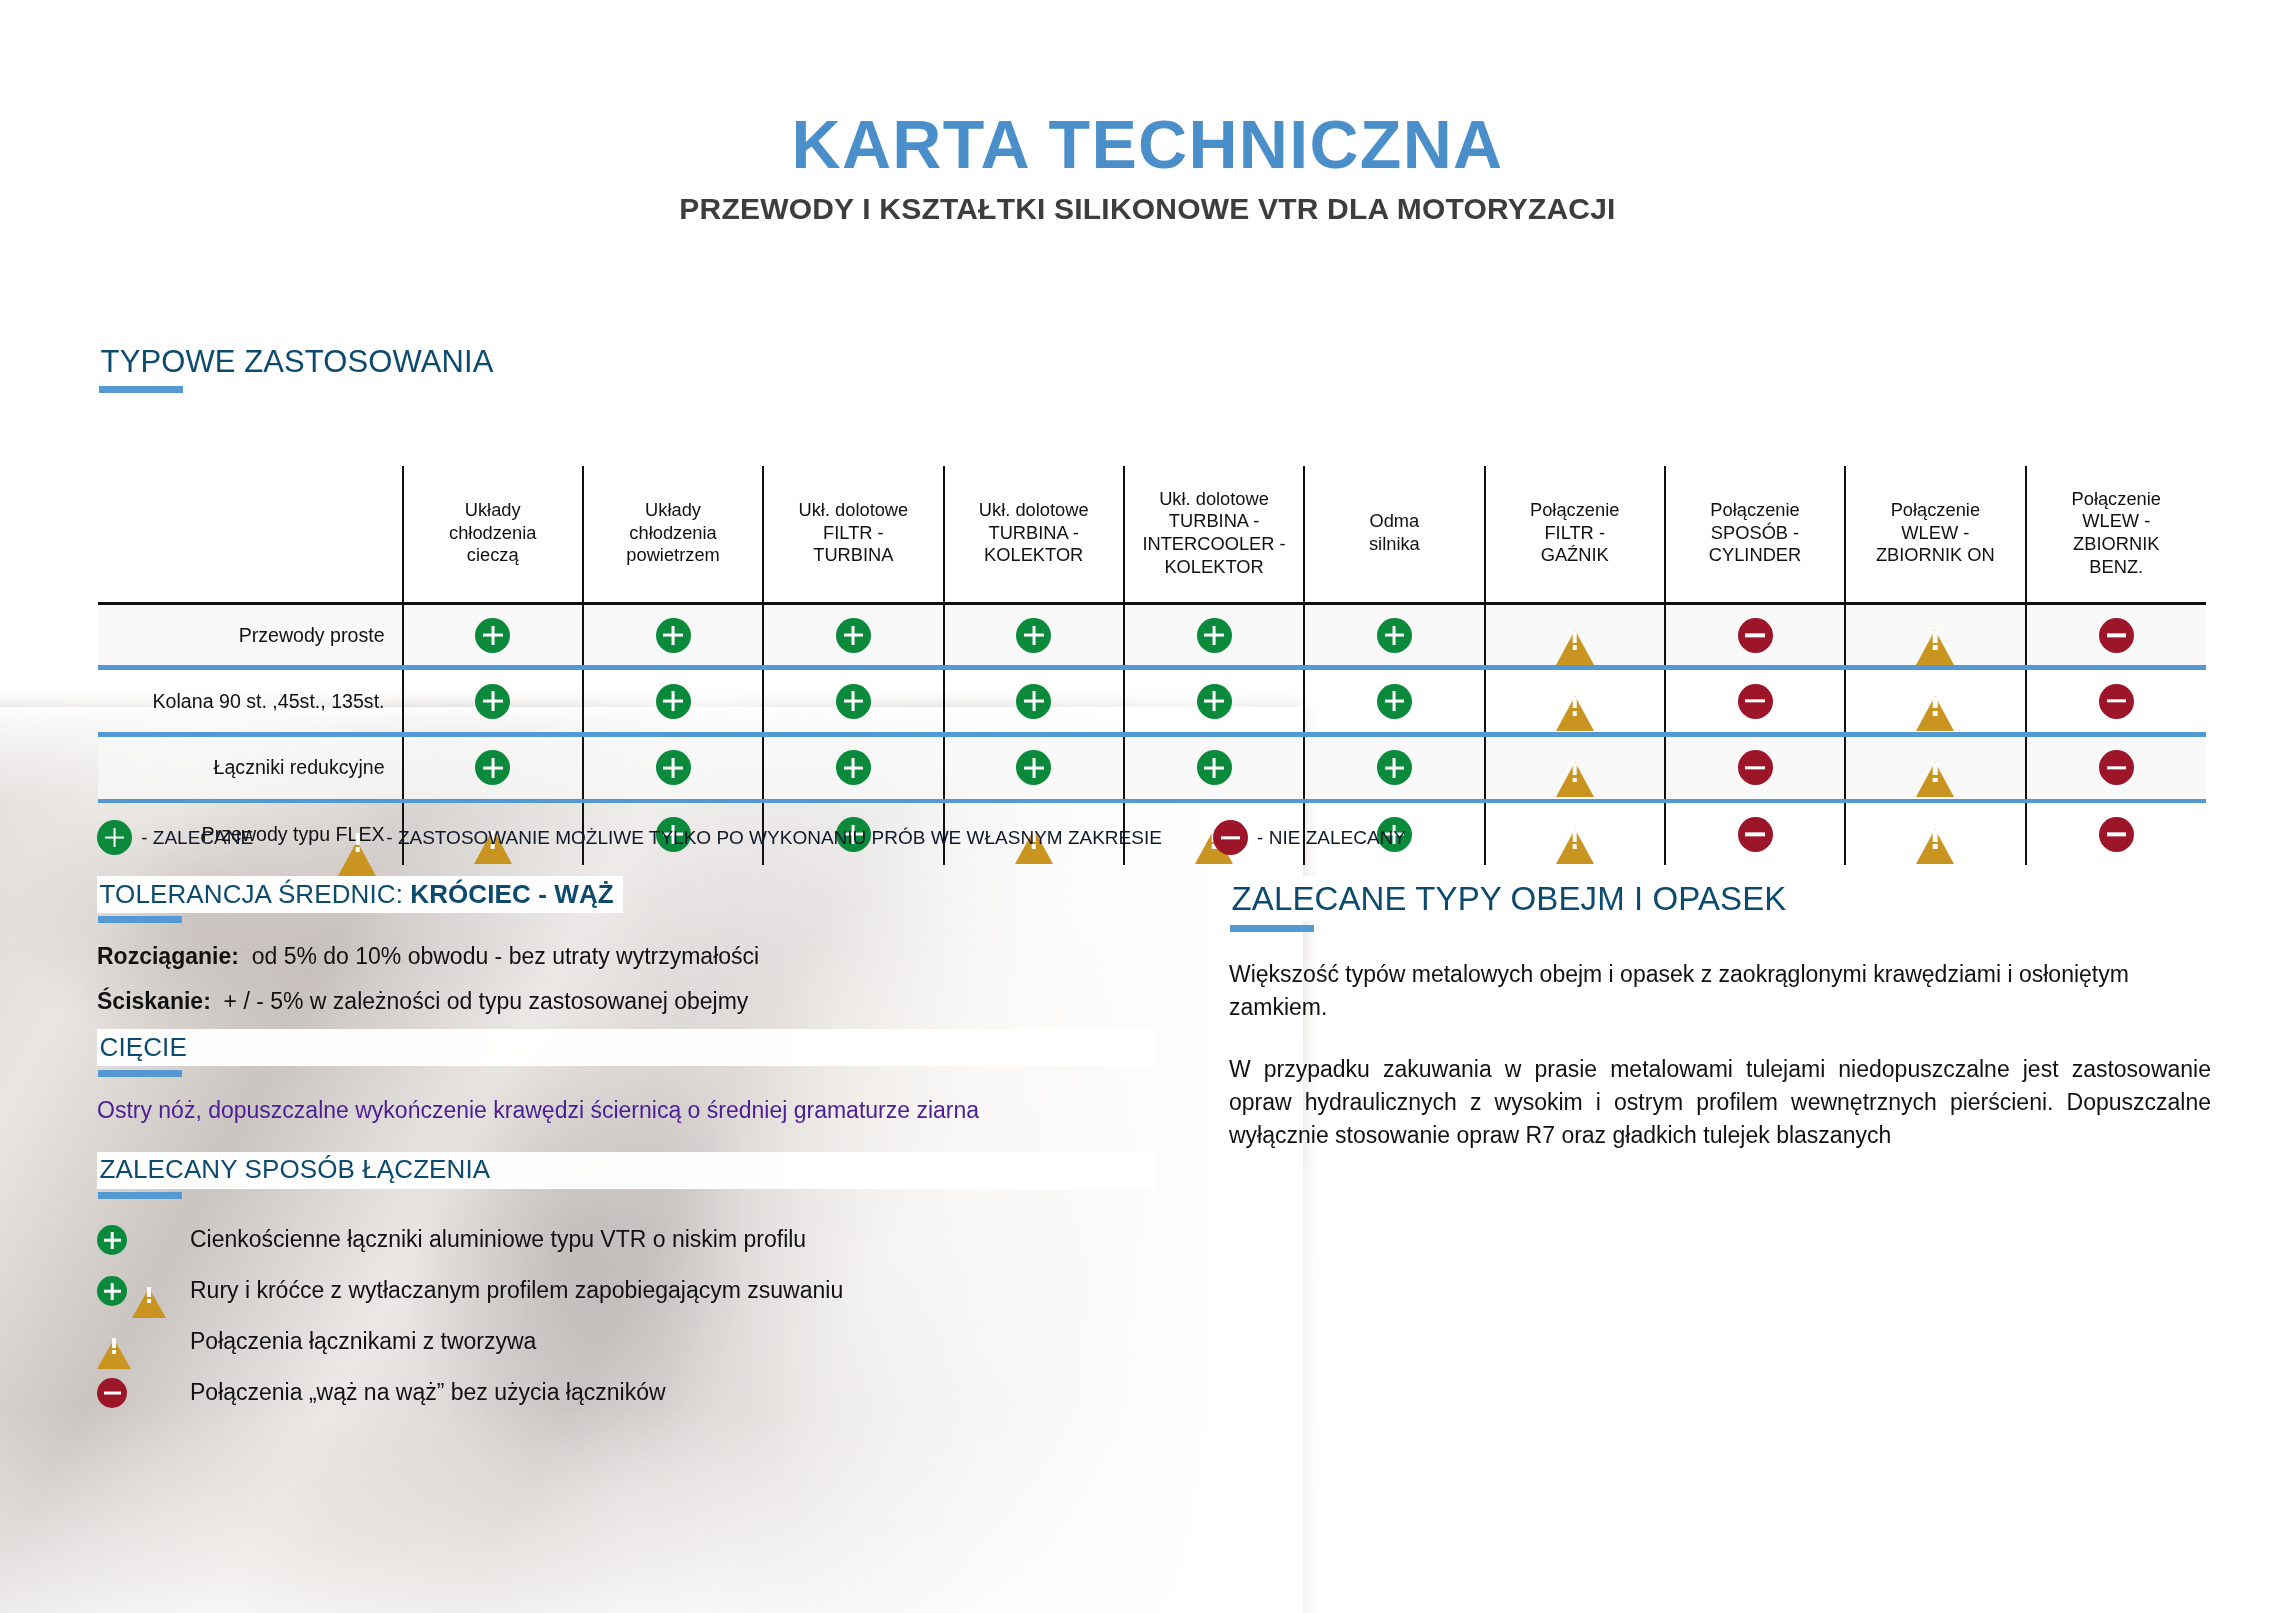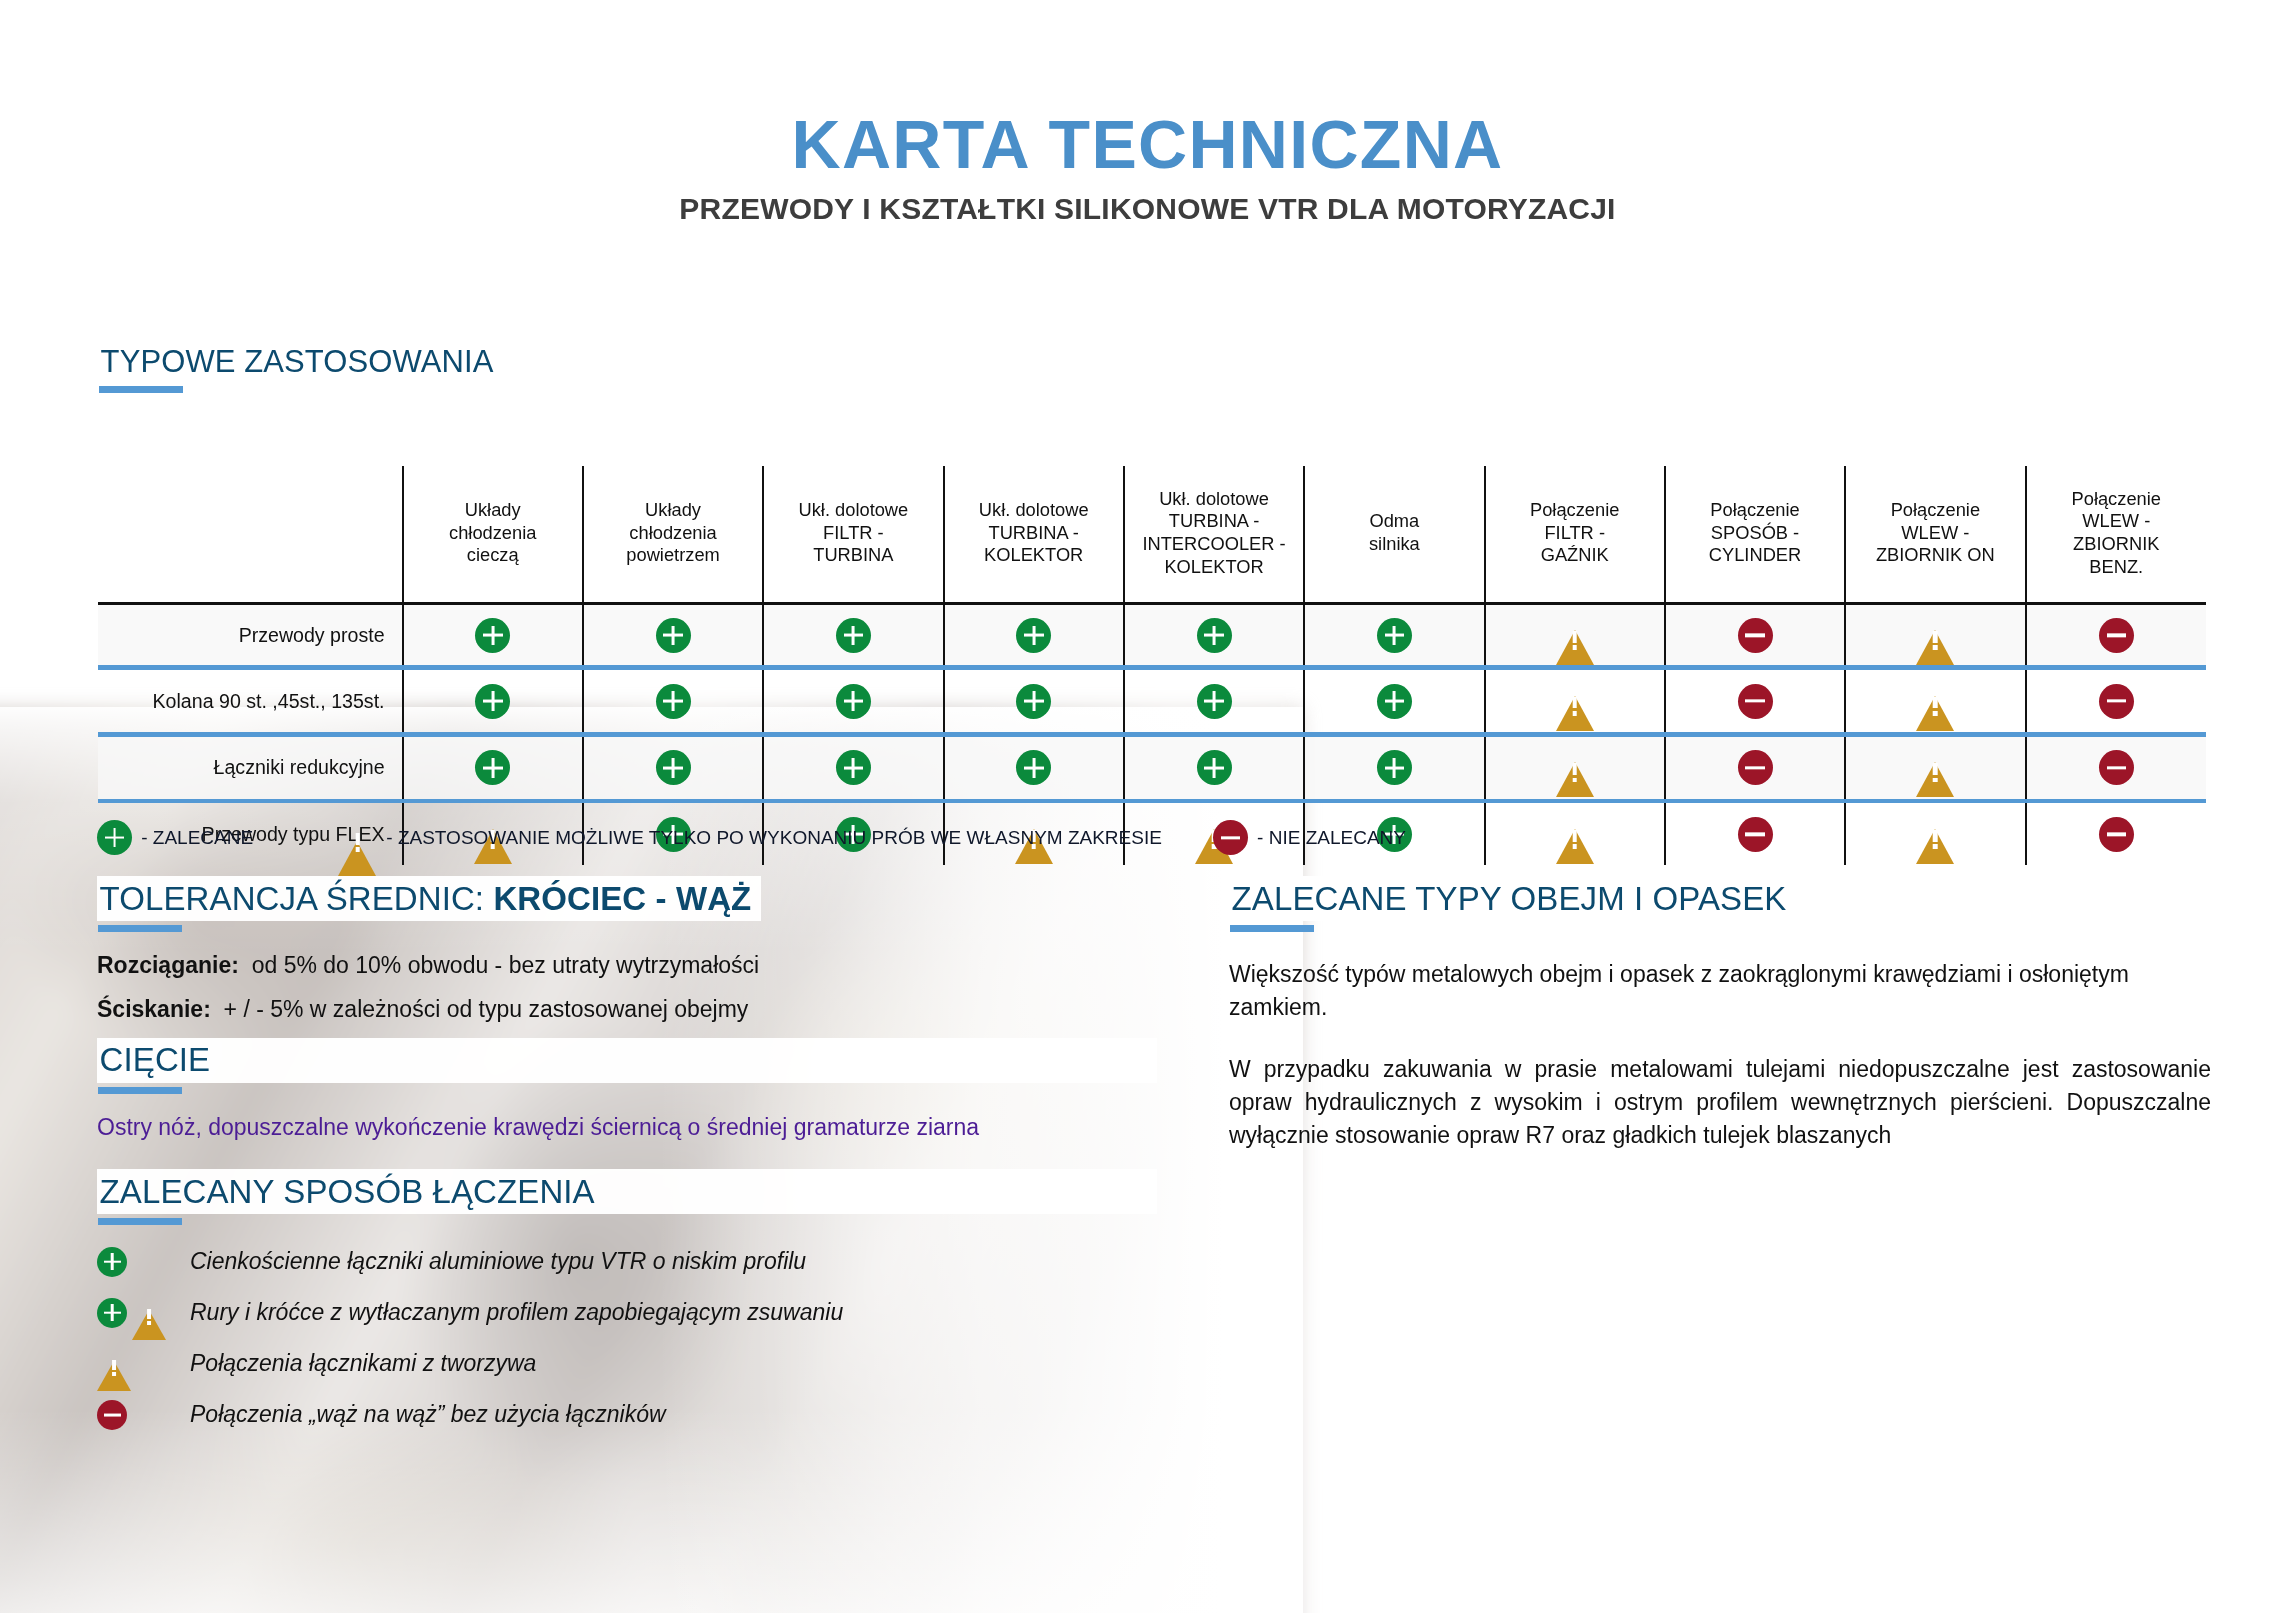--- a/index.html
+++ b/index.html
@@ -225,36 +225,36 @@
     color: #0f172a;
     white-space: nowrap;
   }
   #legend .lg-item { display: flex; align-items: center; }
   #legend .lg-text { margin-left: 9.2px; }
   #legend .gap-a { width: 85px; }
   #legend .gap-b { width: 51px; }
 
   
   #col-left { position: absolute; left: 97px; top: 876px; width: 1060px; }
-  #col-left .sec-title { font-size: 33px; }
+  #col-left .sec-title { font-size: 26px; }
 
   .tol-lines { margin-top: 17px; }
   .tol-line {
     font-size: 23px; color: #111111; line-height: 1.42; margin-bottom: 11.8px;
   }
   .tol-line b { font-weight: bold; }
 
   .body-para {
     font-size: 23px; color: #4c1d95; line-height: 1.40; margin-top: 17px;
     max-width: 1008px;
   }
 
   .bullets { margin-top: 22px; }
   .bullet-row {
-    display: flex; align-items: flex-start; margin-bottom: 17px; min-height: 34px; font-style: italic;
+    display: flex; align-items: flex-end; margin-bottom: 17px; min-height: 34px;
   }
   .bullet-icons {
     width: 93px; flex: 0 0 93px; display: flex; align-items: center; gap: 5.2px;
   }
   .bullet-text { font-size: 23px; color: #111111; line-height: 1.3; }
 
   
   #col-right { position: absolute; left: 1229px; top: 876px; width: 982px; }
   #col-right .sec-title { font-size: 33px; }
   #col-right .rp {

